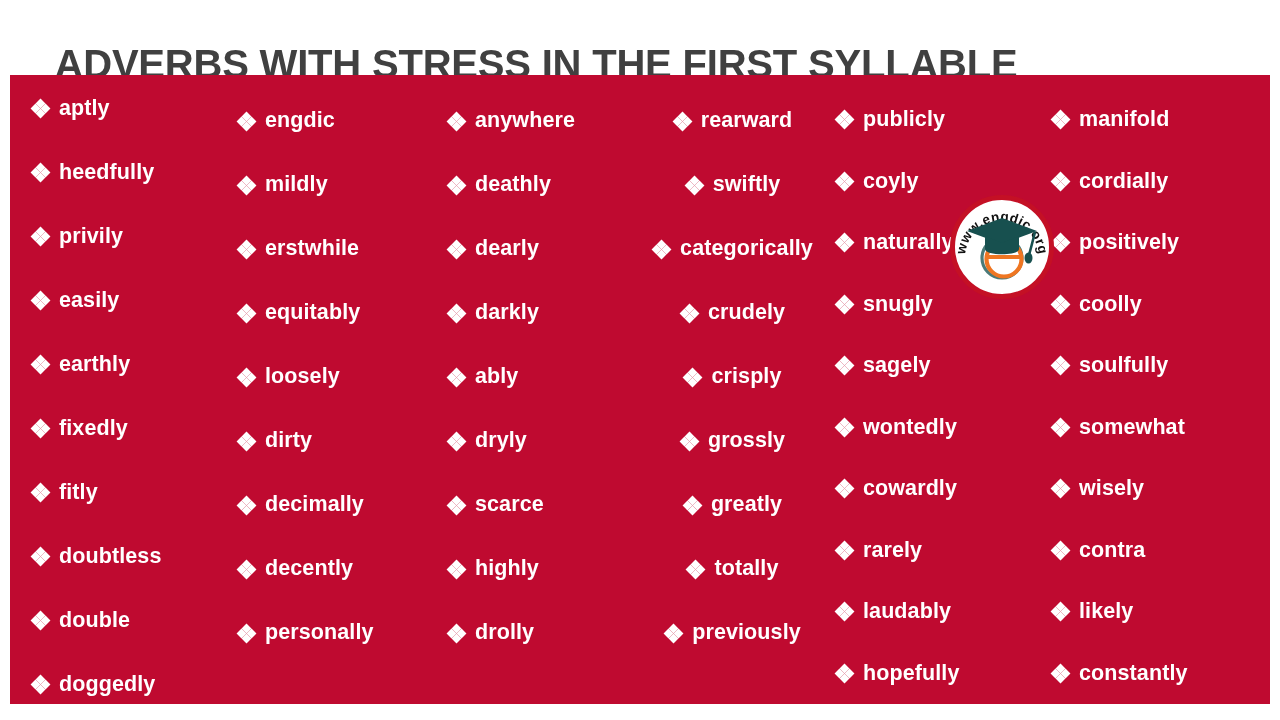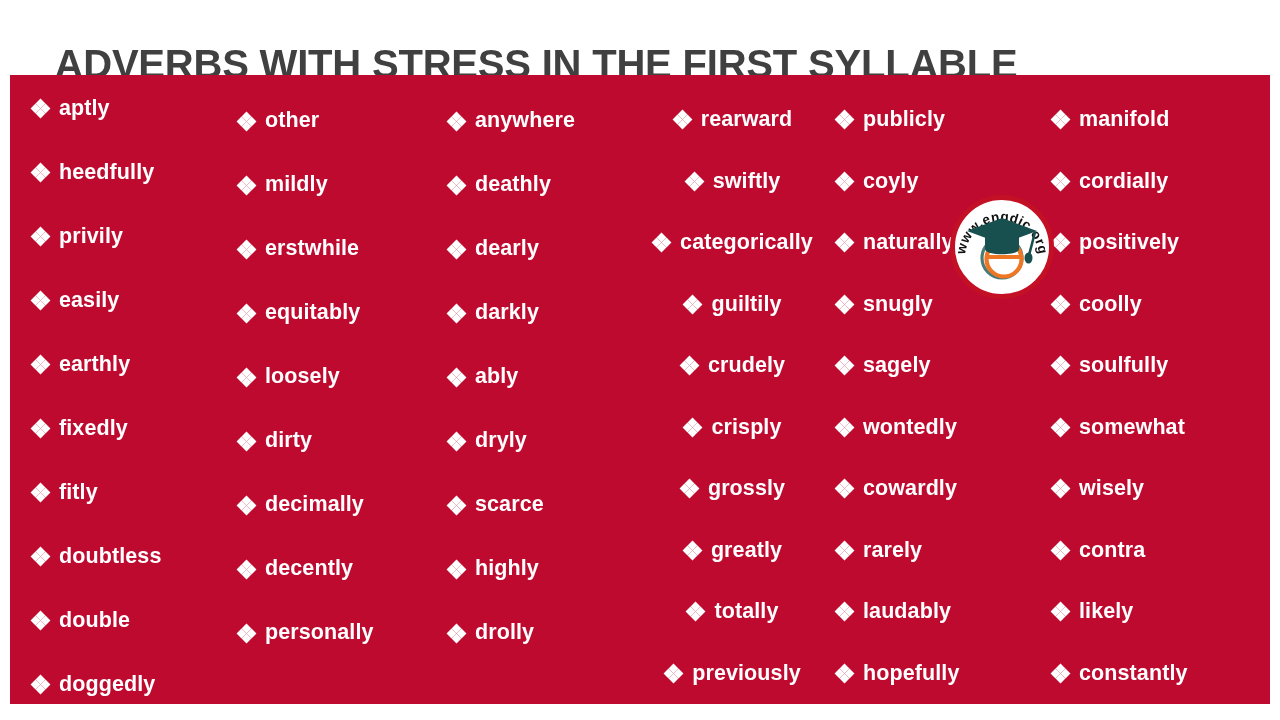--- a/index.html
+++ b/index.html
@@ -212,21 +212,21 @@
         </div>
       </div>
       <div class="word-column col-1">
         <div class="word-item">
           <span class="bullet-icon">
             <i class="d-top"></i>
             <i class="d-left"></i>
             <i class="d-right"></i>
             <i class="d-bottom"></i>
           </span>
-          <span class="word-label">other</span>
+          <span class="word-label">engdic</span>
         </div>
         <div class="word-item">
           <span class="bullet-icon">
             <i class="d-top"></i>
             <i class="d-left"></i>
             <i class="d-right"></i>
             <i class="d-bottom"></i>
           </span>
           <span class="word-label">mildly</span>
         </div>
@@ -397,29 +397,20 @@
           <span class="word-label">swiftly</span>
         </div>
         <div class="word-item">
           <span class="bullet-icon">
             <i class="d-top"></i>
             <i class="d-left"></i>
             <i class="d-right"></i>
             <i class="d-bottom"></i>
           </span>
           <span class="word-label">categorically</span>
-        </div>
-        <div class="word-item">
-          <span class="bullet-icon">
-            <i class="d-top"></i>
-            <i class="d-left"></i>
-            <i class="d-right"></i>
-            <i class="d-bottom"></i>
-          </span>
-          <span class="word-label">guiltily</span>
         </div>
         <div class="word-item">
           <span class="bullet-icon">
             <i class="d-top"></i>
             <i class="d-left"></i>
             <i class="d-right"></i>
             <i class="d-bottom"></i>
           </span>
           <span class="word-label">crudely</span>
         </div>

